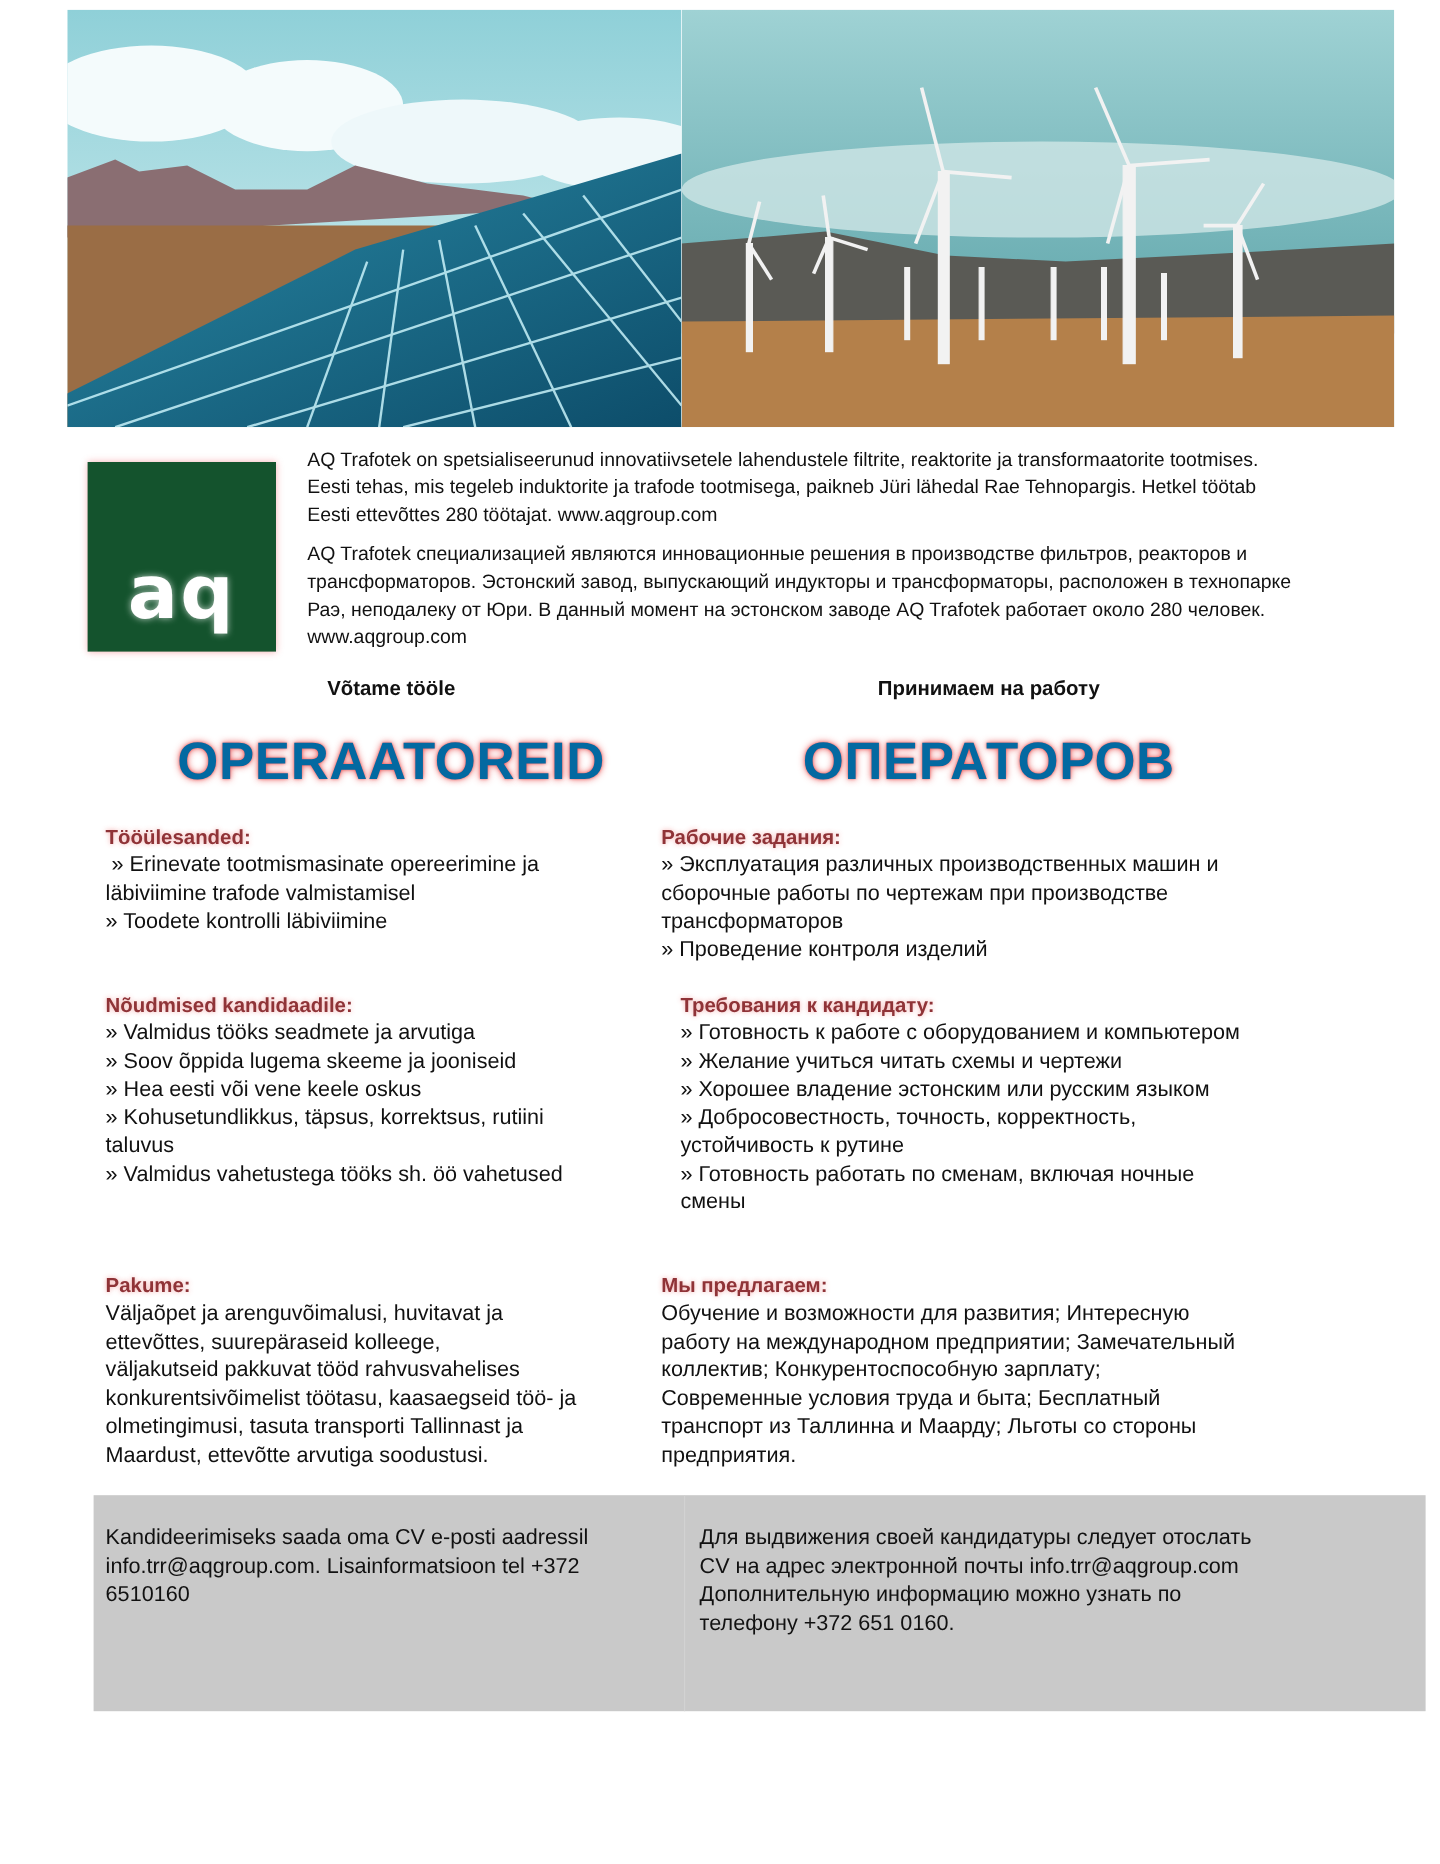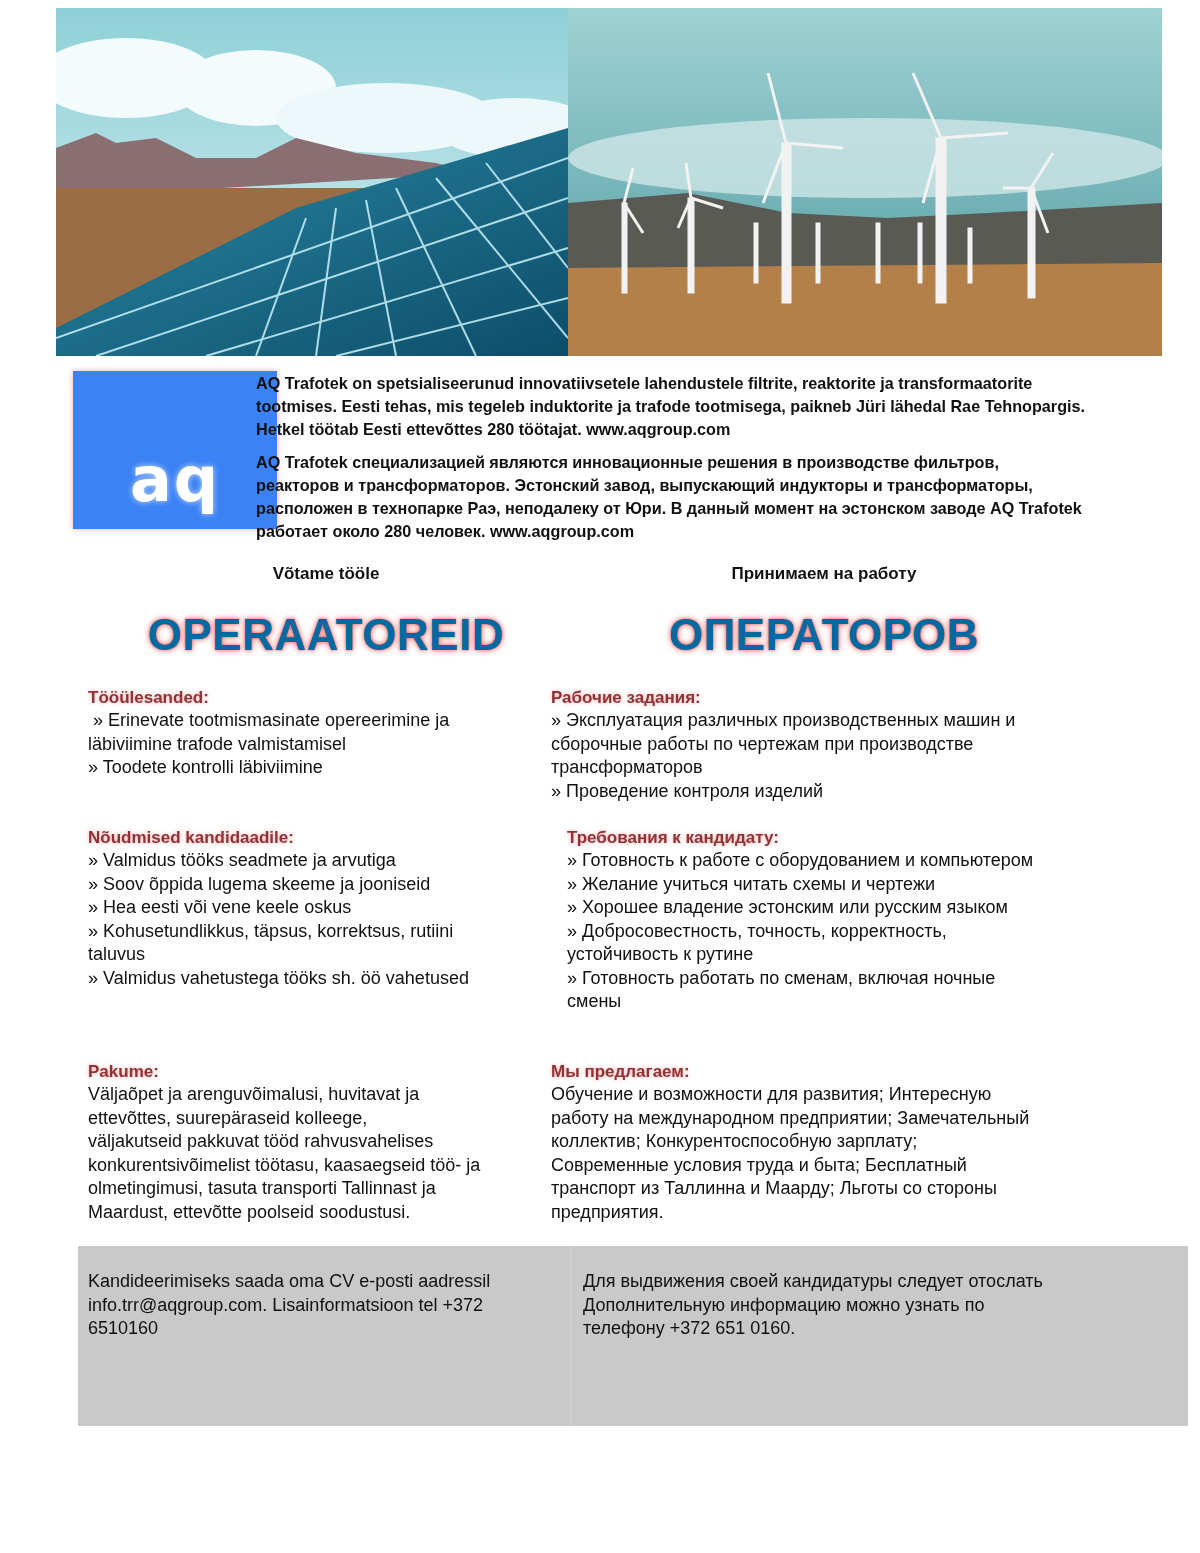--- a/index.html
+++ b/index.html
@@ -6,30 +6,30 @@
   body { width: 1200px; height: 1553px; position: relative; overflow: hidden;
          font-family: "Liberation Sans", sans-serif; color: #111; }
 
   
   .hero { position: absolute; top: 8px; height: 348px; overflow: hidden; }
   .hero-solar { left: 56px; width: 512px; }
   .hero-wind { left: 568px; width: 594px; }
   .hero svg { display: block; width: 100%; height: 100%; }
 
   
-  .logo { position: absolute; left: 73px; top: 371px; width: 157px; height: 158px;
-          background: #3b82f6; box-shadow: 0 0 6px rgba(228,30,38,0.35); padding-left: 47px; }
+  .logo { position: absolute; left: 73px; top: 385px; width: 157px; height: 158px;
+          background: #14532d; box-shadow: 0 0 6px rgba(228,30,38,0.35); }
   .logo-text { position: absolute; left: 0; right: 0; bottom: 18px; text-align: center;
                color: #fff; font-weight: bold; font-size: 62px; letter-spacing: 2px;
                font-family: "DejaVu Sans", sans-serif; line-height: 1;
                text-shadow: 0 0 6px rgba(255,255,255,0.7); }
 
   
   .intro { position: absolute; left: 256px; top: 372px; width: 830px; font-size: 16.2px; line-height: 23px; }
-  .intro p { margin: 0 0 10px 0; font-weight: bold; }
+  .intro p { margin: 0 0 10px 0; }
 
   
   .col { position: absolute; top: 560px; }
   .col-et { left: 88px; width: 480px; }
   .col-ru { left: 551px; width: 560px; }
 
   .kicker { font-weight: bold; font-size: 17px; text-align: center; margin-top: 4px; }
   .col-et .kicker { width: 476px; }
   .col-ru .kicker { width: 546px; }
 
@@ -170,21 +170,21 @@
   </div>
 
   <div class="sec" style="top:500px;">
     <div class="section-head">Pakume:</div>
     <div class="body-text">
       <div>Väljaõpet ja arenguvõimalusi, huvitavat ja</div>
       <div>ettevõttes, suurepäraseid kolleege,</div>
       <div>väljakutseid pakkuvat tööd rahvusvahelises</div>
       <div>konkurentsivõimelist töötasu, kaasaegseid töö- ja</div>
       <div>olmetingimusi, tasuta transporti Tallinnast ja</div>
-      <div>Maardust, ettevõtte poolseid soodustusi.</div>
+      <div>Maardust, ettevõtte arvutiga soodustusi.</div>
     </div>
   </div>
 </div>
 
 <div class="col col-ru">
   <div class="kicker">Принимаем на работу</div>
   <div class="big-title">ОПЕРАТОРОВ</div>
 
   <div class="sec" style="top:126px;">
     <div class="section-head">Рабочие задания:</div>
@@ -224,16 +224,17 @@
 
 <div class="footer">
   <div class="divider"></div>
   <div class="footer-text footer-et">
     <div>Kandideerimiseks saada oma CV e-posti aadressil</div>
     <div>info.trr@aqgroup.com. Lisainformatsioon tel +372</div>
     <div>6510160</div>
   </div>
   <div class="footer-text footer-ru">
     <div>Для выдвижения своей кандидатуры следует отослать</div>
+    <div>CV на адрес электронной почты info.trr@aqgroup.com</div>
     <div>Дополнительную информацию можно узнать по</div>
     <div>телефону +372 651 0160.</div>
   </div>
 </div>
 
 </body></html>

